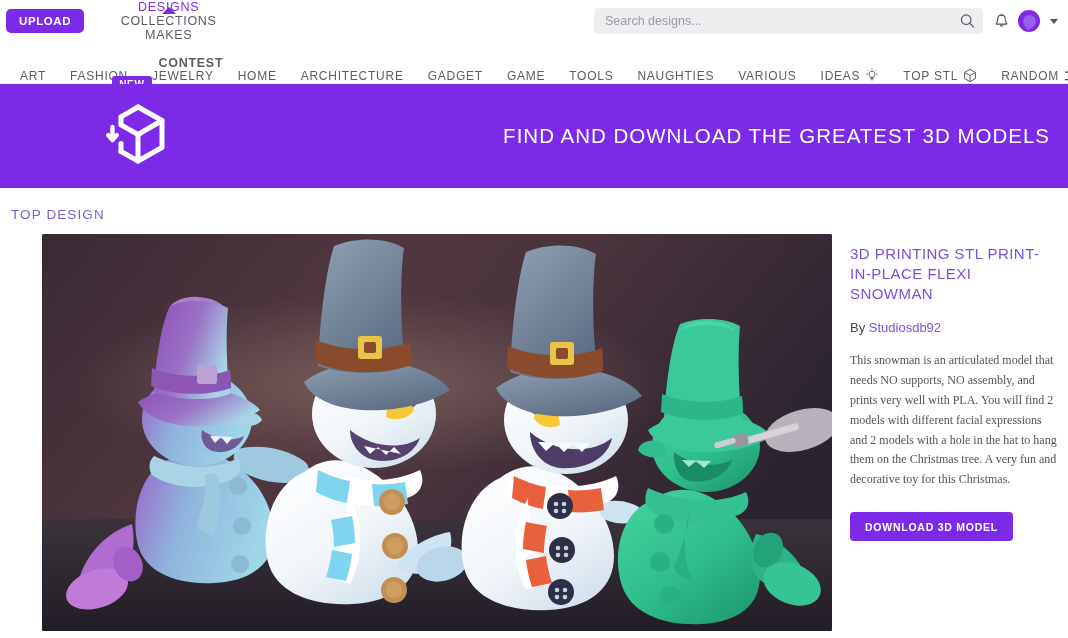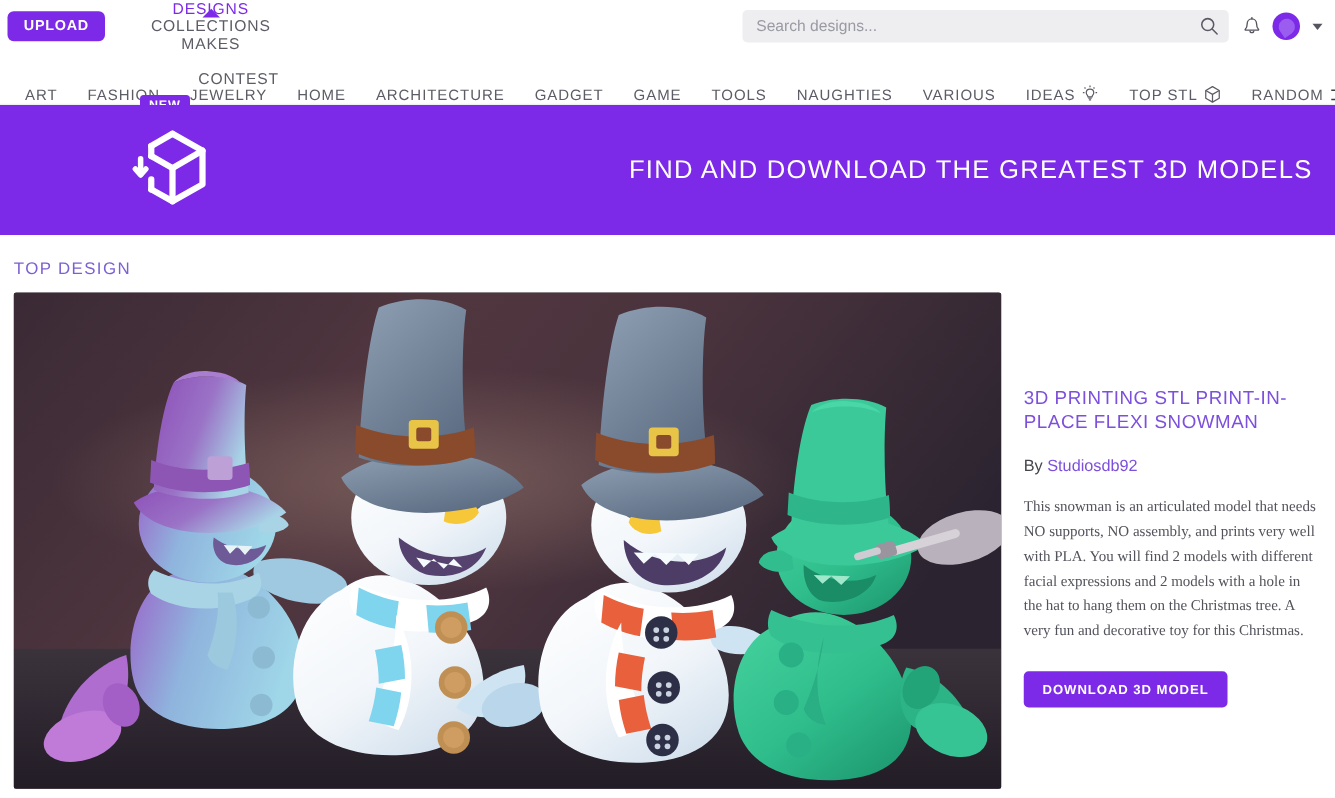--- a/index.html
+++ b/index.html
@@ -205,21 +205,22 @@
   .section-title {
     color: #7c5fd3;
     font-size: 13.5px;
     letter-spacing: 1.1px;
     padding: 19px 0 12px 0;
     font-weight: normal;
   }
   .design-row {
     display: flex;
     gap: 18px;
-    align-items: center;
+    align-items: flex-start;
+    margin-left: 31px;
   }
   .design-image {
     width: 790px;
     height: 397px;
     border-radius: 2px;
     position: relative;
     overflow: hidden;
     flex-shrink: 0;
     cursor: pointer;
     background: #2b2029;
@@ -292,21 +293,21 @@
     <span class="nav-sep"></span>
 
     <div class="nav-item-wrap">
       <a class="nav-link">MAKES</a>
     </div>
 
     <span class="nav-sep"></span>
 
     <div class="nav-item-wrap">
       <span class="new-badge">NEW</span>
-      <a class="nav-link" style="padding-left:7px;">CONTEST</a>
+      <a class="nav-link" style="padding-left:7px;font-weight:bold;">CONTEST</a>
     </div>
 
     <span class="nav-sep"></span>
 
     <div class="nav-item-wrap">
       <a class="nav-link">BLOG</a>
     </div>
 
   </nav>
 

